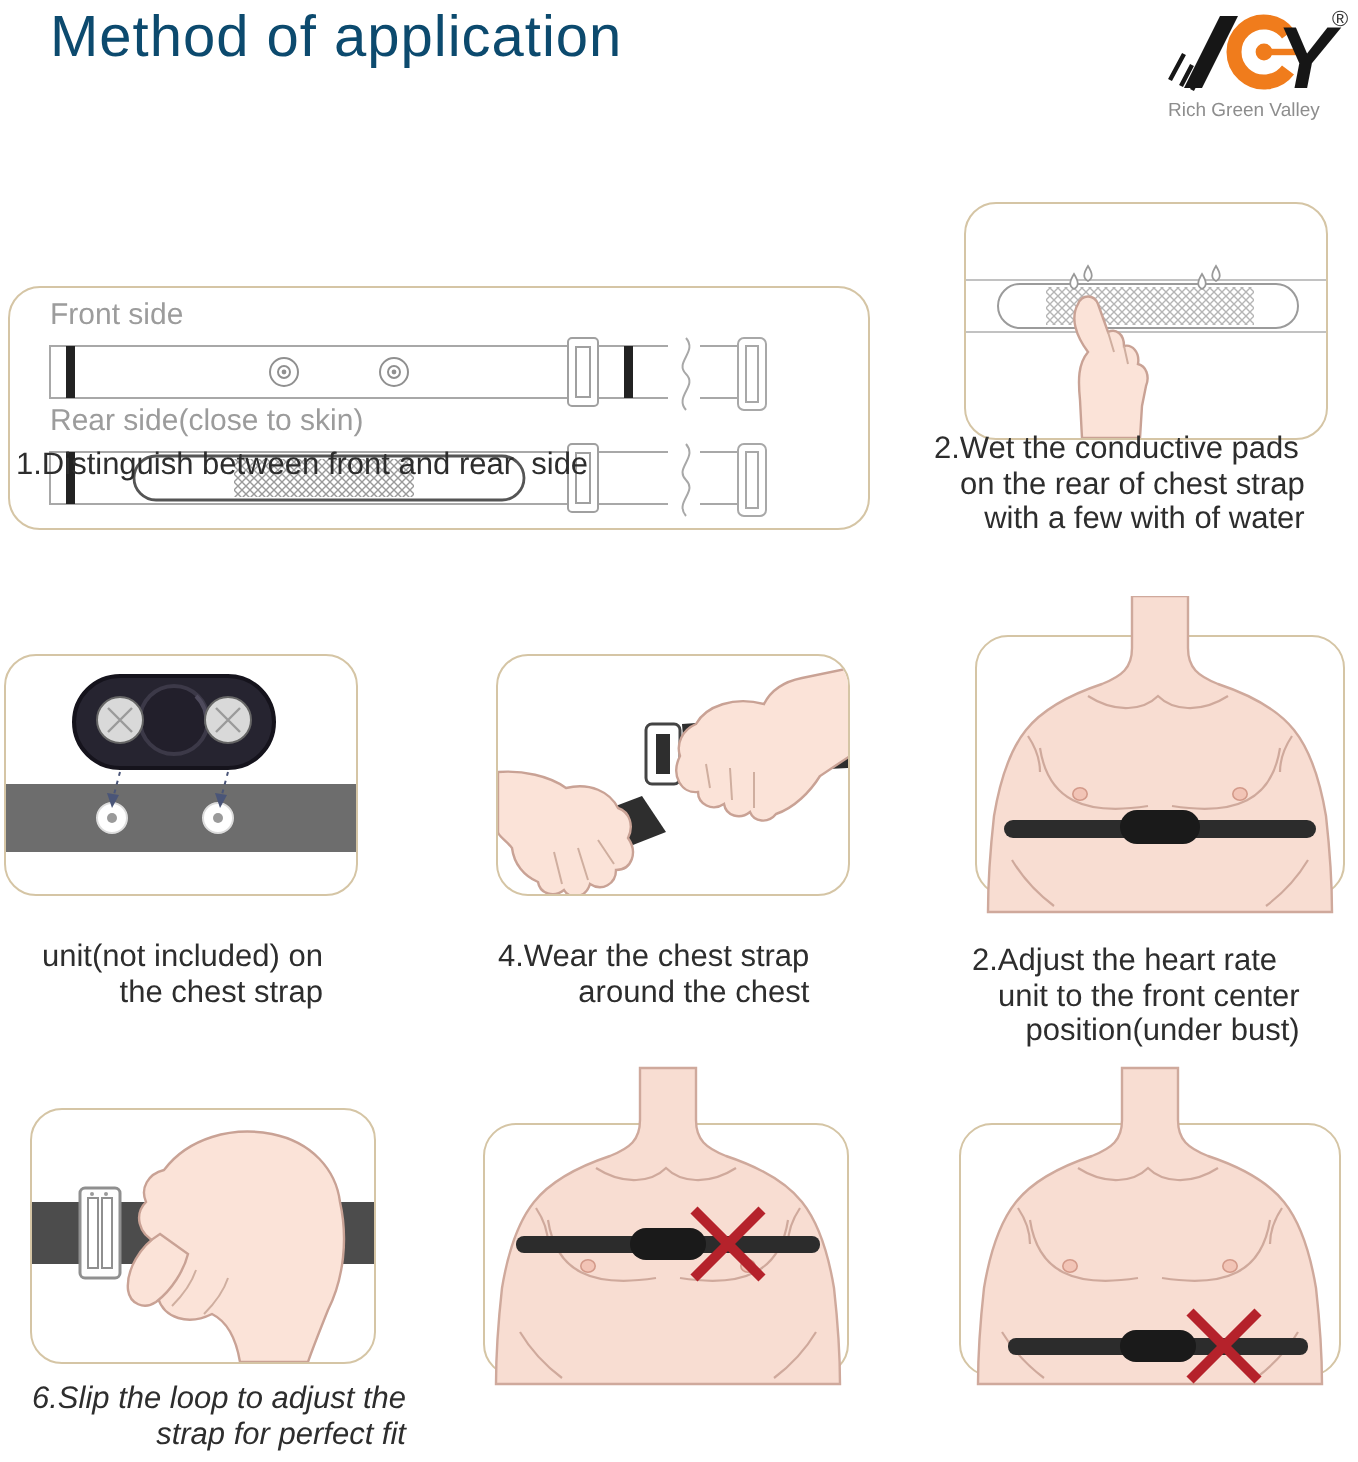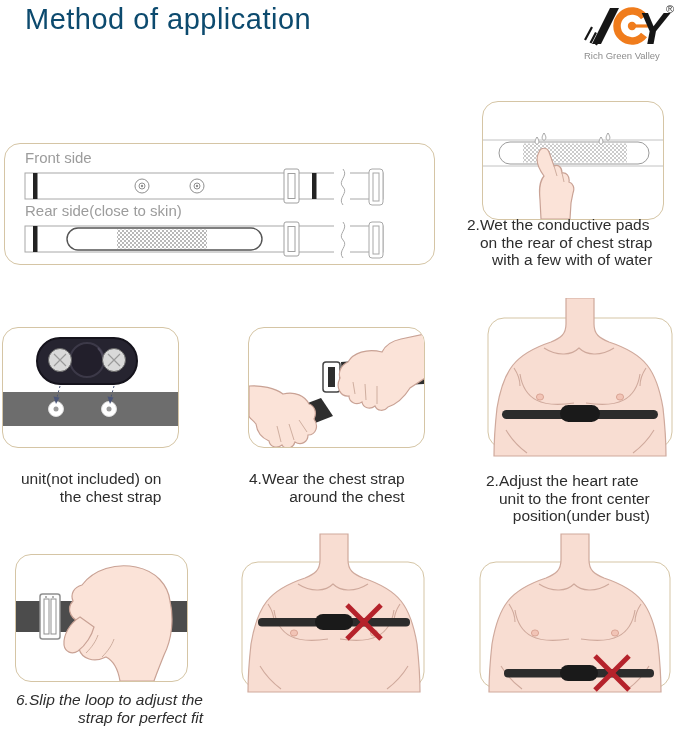--- a/index.html
+++ b/index.html
@@ -95,20 +95,23 @@
         <rect x="271" y="5.5" width="7" height="25" fill="none" stroke="#a0a0a0"></rect>
       </g>
       <rect x="317" y="3" width="16" height="30" fill="#fff"></rect>
       <path d="M326,1 C332,8 320,13 326,19 C332,25 320,30 326,37" stroke="#a8a8a8" fill="none"></path>
       <g>
         <rect x="352" y="1" width="14" height="36" rx="3" fill="#fff" stroke="#a8a8a8"></rect>
         <rect x="356" y="5" width="6" height="28" fill="none" stroke="#a8a8a8"></rect>
       </g>
     </svg>
   </div>
+  <div class="caption" style="left:8px;top:224px;">
+    <div class="cap-line">1.Distinguish between front and rear  side</div>
+  </div>
 
   <div class="panel" style="left:482px;top:101px;width:182px;height:119px;">
     <svg width="180" height="117" viewBox="0 0 180 117">
       <defs>
         <pattern id="hatch2" width="4" height="4" patternUnits="userSpaceOnUse">
           <path d="M0,4 L4,0 M0,0 L4,4" stroke="#b5b5b5" stroke-width="0.7"></path>
         </pattern>
       </defs>
       <line x1="0" y1="38" x2="180" y2="38" stroke="#c2c2c2"></line>
       <line x1="0" y1="64" x2="180" y2="64" stroke="#c2c2c2"></line>

